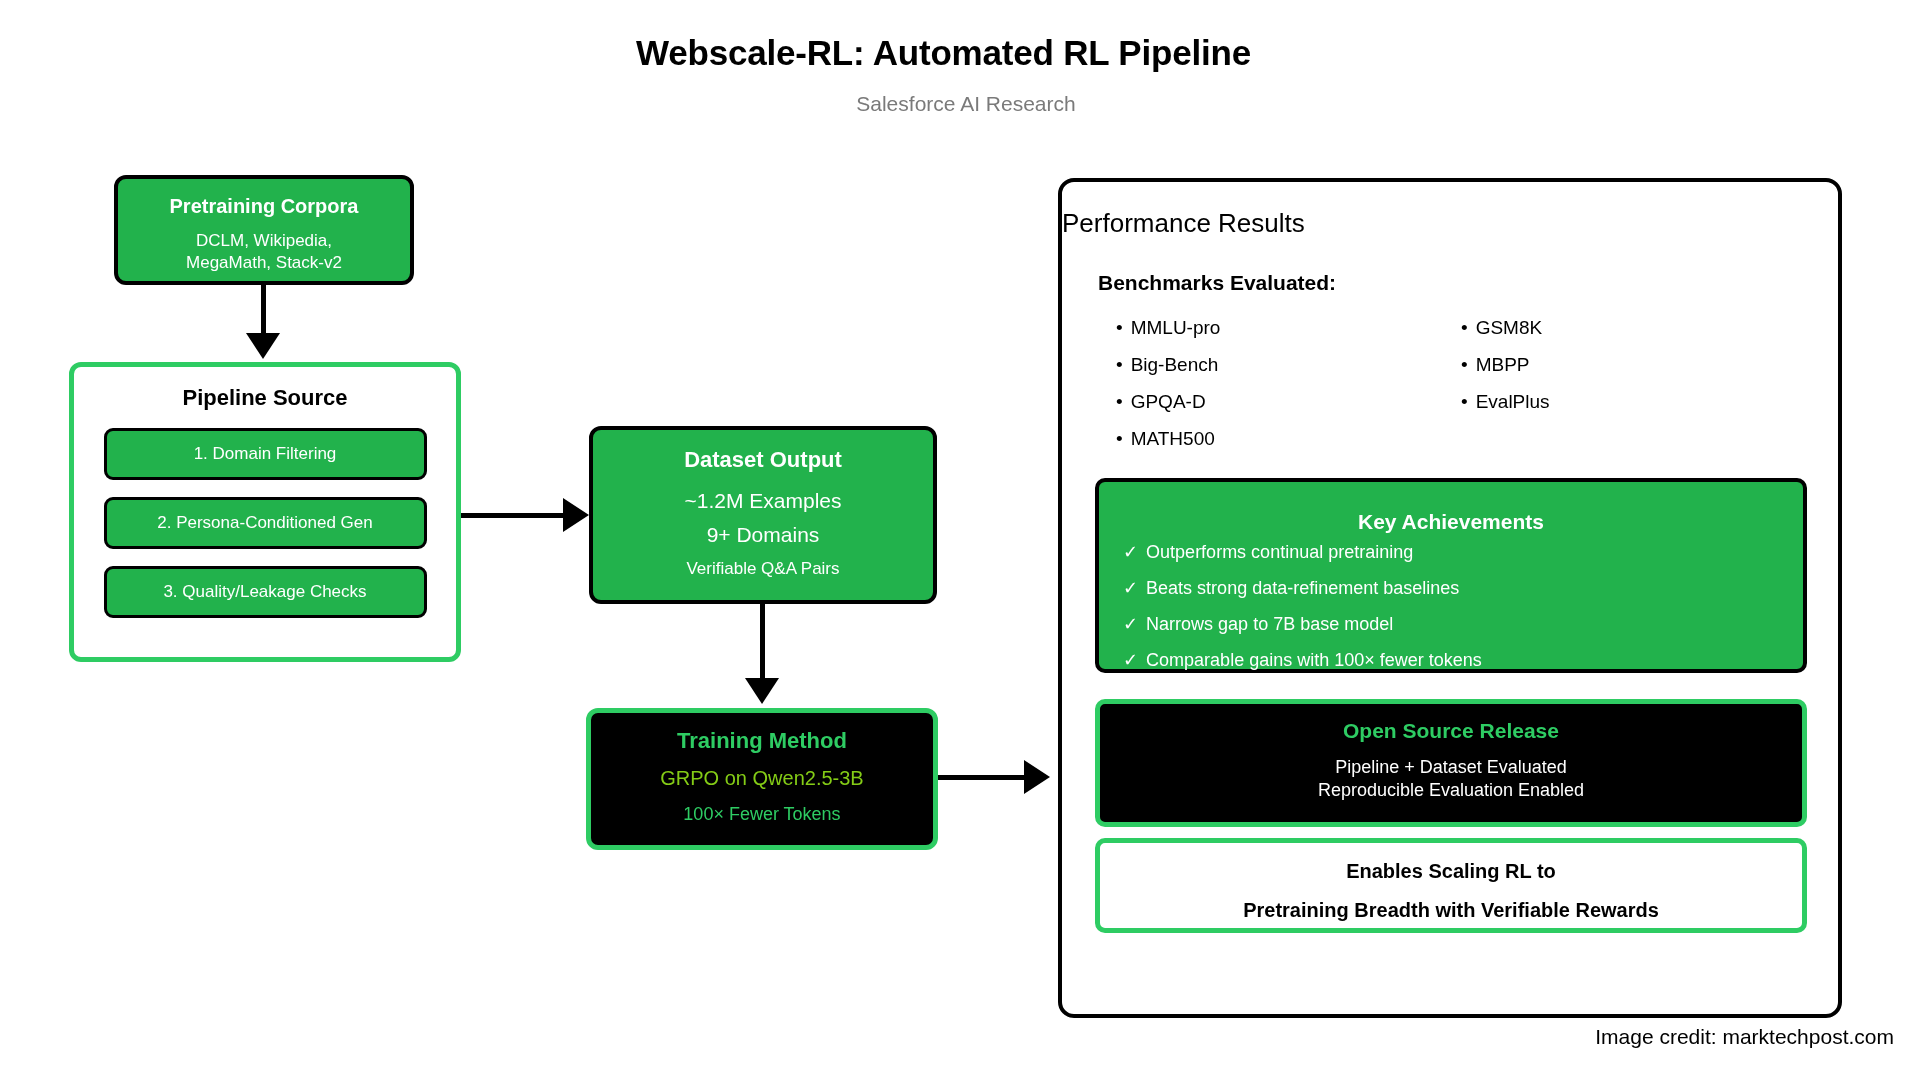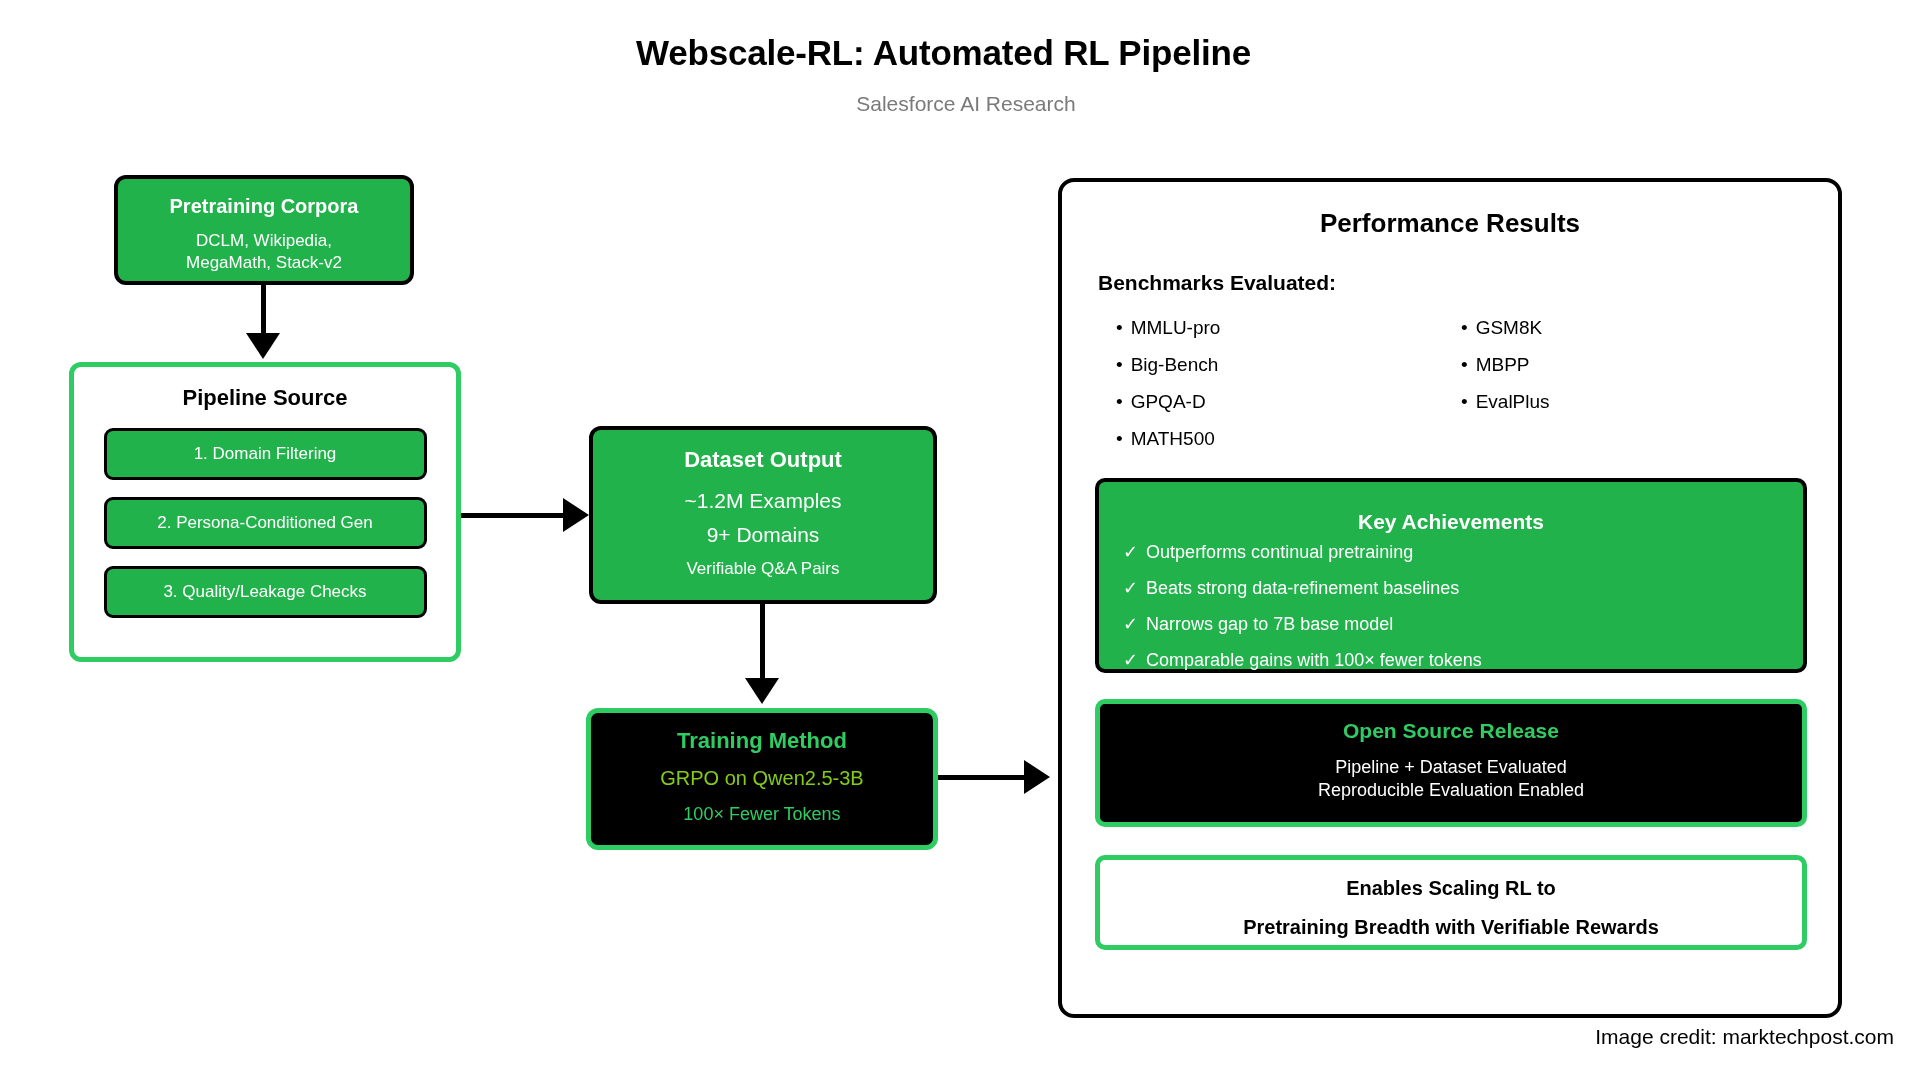--- a/index.html
+++ b/index.html
@@ -128,23 +128,23 @@
   #training-method .l2 { font-size: 18px; color: #2ecc63; margin-top: 14px; }
 
   
   #performance-panel {
     left: 1058px; top: 178px;
     width: 784px; height: 840px;
     border-radius: 16px;
   }
   #perf-title {
     margin-top: 26px;
-    text-align: center;
+    text-align: left;
     font-size: 26px;
-    font-weight: bold;
+    font-weight: normal;
     color: #000;
   }
   #benchmarks-heading {
     margin: 32px 0 0 36px;
     font-size: 21px;
     font-weight: bold;
     color: #000;
   }
   .bench-grid {
     margin: 14px 0 0 54px;
@@ -192,21 +192,21 @@
     border-radius: 10px;
     padding-top: 15px;
   }
   #open-source .box-title { font-size: 21px; color: #2ecc63; }
   #open-source .l1 { font-size: 18px; color: #ffffff; margin-top: 14px; }
   #open-source .l2 { font-size: 18px; color: #ffffff; margin-top: 2px; }
 
   
   #summary-box {
     position: absolute;
-    left: 33px; top: 673px;
+    left: 33px; top: 656px;
     width: 712px; height: 95px;
     border-radius: 10px;
     padding-top: 17px;
   }
   #summary-box .l1 { font-size: 20px; font-weight: bold; color: #000; }
   #summary-box .l2 { font-size: 20px; font-weight: bold; color: #000; margin-top: 16px; }
 
   
   #image-credit {
     position: absolute;

